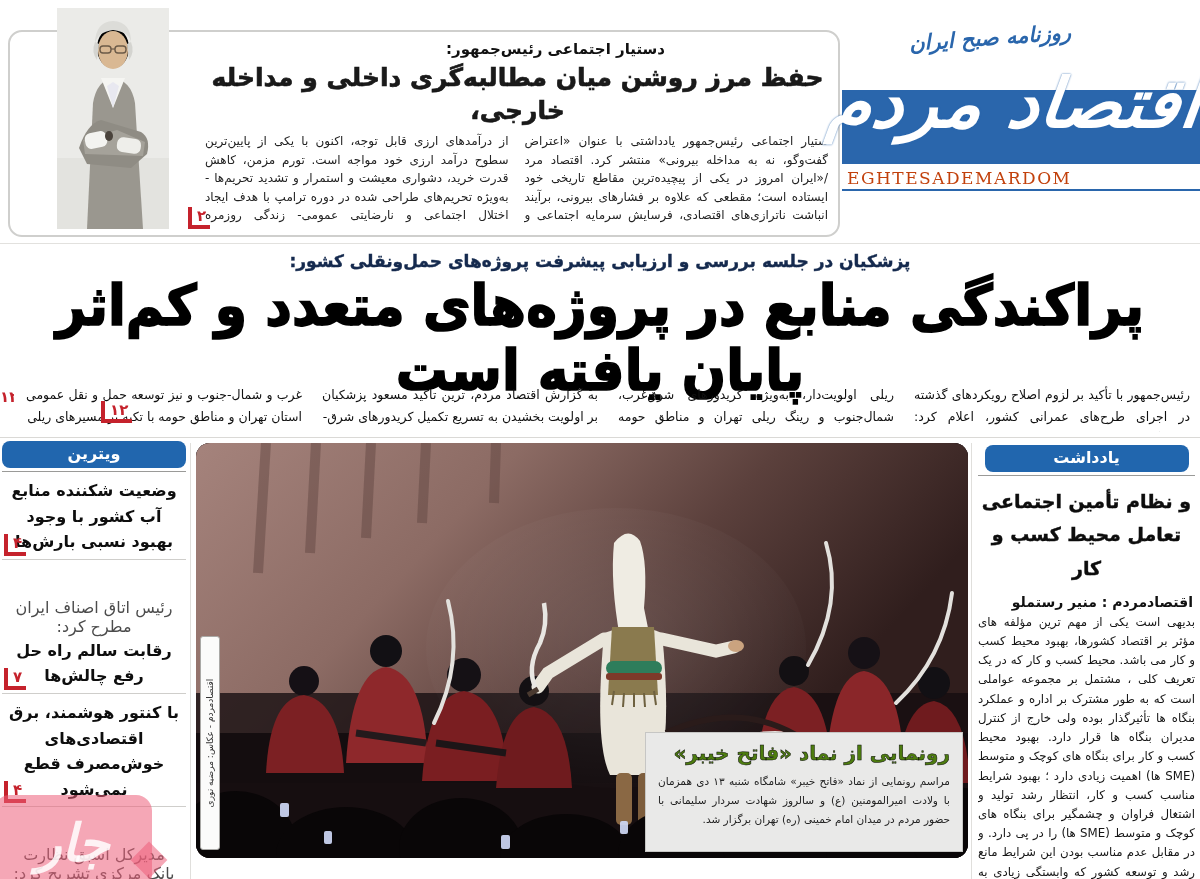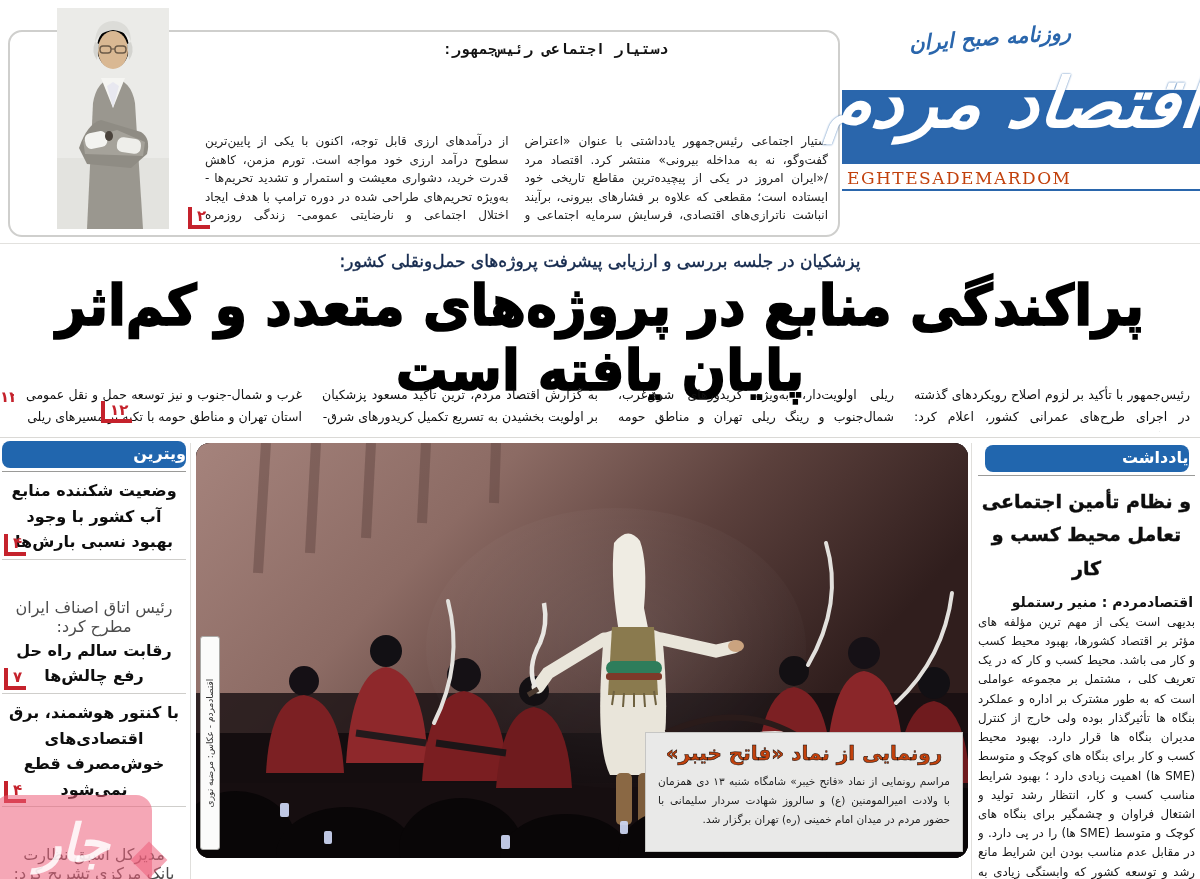--- a/index.html
+++ b/index.html
@@ -6,21 +6,21 @@
   .page{
     position:relative;width:1200px;height:879px;margin:0 auto;
     background:#ffffff;overflow:hidden;
     font-family:"DejaVu Sans","Liberation Sans",sans-serif;
     color:#1a1a1a;
   }
   
   .top-box{position:absolute;left:8px;top:30px;width:828px;height:203px;
     border:2px solid #cfcfcd;border-radius:14px;background:#fff;}
   .ta-kicker{position:absolute;top:8px;right:7px;left:270px;text-align:center;
-    font-weight:bold;font-size:15px;color:#111;direction:rtl;font-family:Liberation Mono, monospace;}
+    font-weight:bold;font-size:15px;color:#111;direction:rtl;}
   .ta-heads{position:absolute;top:30px;right:8px;left:195px;text-align:center;direction:rtl;}
   .ta-h1{font-weight:bold;font-size:25px;line-height:1.3;-webkit-text-stroke:.6px #111;}
   .ta-h2{font-weight:bold;font-size:25px;line-height:1.3;-webkit-text-stroke:.6px #111;}
   .ta-body{position:absolute;top:100px;right:10px;left:195px;height:92px;overflow:hidden;
     direction:rtl;display:flex;gap:16px;font-size:12px;line-height:1.55;text-align:justify;color:#232323;}
   .ta-col{flex:1;}
   .portrait{position:absolute;left:57px;top:8px;width:112px;height:221px;z-index:3;
     background:#ebebe8;overflow:hidden;}
   .pm{display:inline-block;border-left:4px solid #c5222c;border-bottom:4px solid #c5222c;
     color:#c5222c;font-weight:bold;font-size:15px;line-height:1.15;padding:1px 4px 0 5px;background:transparent;}
@@ -34,36 +34,36 @@
     font-size:72px;font-weight:bold;font-style:italic;line-height:1.25;white-space:nowrap;
     transform:skewX(-6deg) scaleY(.95);z-index:2;text-shadow:0 0 2px #2a66ac;pointer-events:none;}
   .latin-name{position:absolute;top:168px;left:5px;right:6px;text-align:left;direction:ltr;
     font-family:"DejaVu Serif","Liberation Serif",serif;font-size:17px;letter-spacing:1.5px;color:#c2410c;}
   .mast-rule{position:absolute;top:189px;left:0;right:0;border-top:2px solid #2a66ac;}
   .dates{position:absolute;top:193px;left:0;right:0;text-align:center;font-weight:bold;
     font-size:14px;line-height:1.6;color:#1c1c1c;}
   
   .hr0{position:absolute;top:243px;left:0;right:0;border-top:1px solid #e2e1de;}
   .lead-kicker{position:absolute;top:251px;left:0;right:0;text-align:center;direction:rtl;
-    font-weight:normal;font-size:17px;color:#152a4e;-webkit-text-stroke:.4px #152a4e;}
+    font-weight:bold;font-size:17px;color:#152a4e;-webkit-text-stroke:.4px #152a4e;}
   .lead-headline{position:absolute;top:278px;left:0;right:0;text-align:center;direction:rtl;
     font-weight:bold;font-size:52px;color:#000;-webkit-text-stroke:1.6px #000;letter-spacing:-1px;
     transform:scaleY(1.08);}
   .lead-cols{position:absolute;top:384px;left:26px;right:10px;height:48px;overflow:hidden;
     display:flex;gap:20px;direction:rtl;font-size:12.5px;line-height:1.75;text-align:justify;color:#101010;}
   .lead-col{flex:1;}
   .lead-pm{position:absolute;left:101px;top:401px;}
   .lead-pm-edge{position:absolute;left:-6px;top:388px;width:14px;overflow:hidden;
     color:#c5222c;font-weight:bold;font-size:15px;border-left:4px solid #c5222c;height:34px;padding-left:2px;}
   .hr1{position:absolute;top:437px;left:0;right:0;border-top:1px solid #dad9d6;}
   .vline1{position:absolute;left:190px;top:443px;bottom:0;border-left:1px solid #e0dfdc;}
   .vline2{position:absolute;left:971px;top:443px;bottom:0;border-left:1px solid #e0dfdc;}
   
   .sec-head{height:27px;background:#2166ae;border-radius:8px;color:#fff;font-weight:bold;
-    font-size:16px;text-align:right;line-height:26px;}
+    font-size:16px;text-align:center;line-height:26px;}
   .sec-head-rule{border-top:1px solid #9a9a98;margin-top:3px;}
   
   .vitrine{position:absolute;left:2px;top:441px;width:184px;bottom:0;direction:rtl;}
   .v-item{position:relative;text-align:center;padding:6px 6px 4px;border-bottom:1px solid #cfcecb;}
   .v-kicker{font-size:16px;color:#4c4c4c;margin-bottom:2px;margin-top:32px;}
   .v-title{font-size:16px;font-weight:bold;line-height:1.6;color:#0e0e0e;}
   .v-pm{position:absolute;left:2px;bottom:3px;}
   .watermark{position:absolute;left:-8px;bottom:-12px;width:158px;height:96px;z-index:6;
     background:rgba(236,95,122,.55);border-radius:16px;}
   .watermark:after{content:"";position:absolute;right:-10px;bottom:18px;width:26px;height:26px;
@@ -73,40 +73,41 @@
   
   .photo{position:absolute;left:196px;top:443px;width:772px;height:415px;border-radius:14px;
     overflow:hidden;background:#1b1114;}
   .photo svg{display:block;}
   .credit{position:absolute;left:4px;bottom:8px;width:18px;height:212px;background:#fbfbfa;
     border:1px solid #a9a8a5;border-radius:3px;z-index:5;}
   .credit span{position:absolute;left:50%;top:50%;transform:translate(-50%,-50%) rotate(-90deg);
     white-space:nowrap;font-size:9px;color:#333;direction:rtl;}
   .caption{position:absolute;right:5px;bottom:6px;width:318px;height:120px;z-index:5;
     background:#e9e9e8;border:1px solid #c6c6c4;padding:6px 12px;box-sizing:border-box;direction:rtl;}
-  .caption-title{text-align:center;font-weight:bold;font-size:20px;color:#c2410c;
+  .caption-title{text-align:right;font-weight:bold;font-size:20px;color:#4d7c0f;
     -webkit-text-stroke:.5px #0c0c0c;margin:2px 0 7px;}
   .caption-text{font-size:10.5px;line-height:1.8;text-align:justify;color:#222;}
   
   .note{position:absolute;left:978px;top:445px;width:217px;bottom:0;direction:rtl;overflow:hidden;}
   .note .sec-head{width:204px;margin:0 auto;}
   .n-title{text-align:center;font-weight:bold;font-size:19px;line-height:1.75;color:#0d0d0d;
     -webkit-text-stroke:.4px #0d0d0d;margin-top:9px;}
   .n-byline{font-weight:bold;font-size:14px;color:#111;margin:9px 2px 3px;}
   .n-body{font-size:11.8px;line-height:1.63;text-align:justify;color:#161616;}
   .n-body p{margin:0 0 2px;}
 </style>
 </head>
 <body>
 
 <div class="page">
 
   <div class="top-box">
     <div class="ta-kicker">دستیار اجتماعی رئیس‌جمهور:</div>
     <div class="ta-heads">
+      <div class="ta-h1">حفظ مرز روشن میان مطالبه‌گری داخلی و مداخله خارجی،</div>
     </div>
     <div class="ta-body">
       <div class="ta-col">ستیار اجتماعی رئیس‌جمهور یادداشتی با عنوان «اعتراض گفت‌وگو، نه به مداخله بیرونی» منتشر کرد. اقتصاد مرد /«ایران امروز در یکی از پیچیده‌ترین مقاطع تاریخی خود ایستاده است؛ مقطعی که علاوه بر فشارهای بیرونی، برآیند انباشت ناترازی‌های اقتصادی، فرسایش سرمایه اجتماعی و خطاهای سیاستی در دهه‌های گذشته است. واقعیت آن است که کشور، پس از دوره‌هایی</div>
       <div class="ta-col">از درآمدهای ارزی قابل توجه، اکنون با یکی از پایین‌ترین سطوح درآمد ارزی خود مواجه است. تورم مزمن، کاهش قدرت خرید، دشواری معیشت و استمرار و تشدید تحریم‌ها - به‌ویژه تحریم‌های طراحی شده در دوره ترامپ با هدف ایجاد اختلال اجتماعی و نارضایتی عمومی- زندگی روزمره شهروندان را تحت فشار جدی قرار داده است. انکار مشکلات مردم، نه ممکن است و ...</div>
     </div>
     <span class="pm ta-pm">۲</span>
   </div>
 
   <div class="portrait">
     <svg width="112" height="221" viewBox="0 0 112 221">

